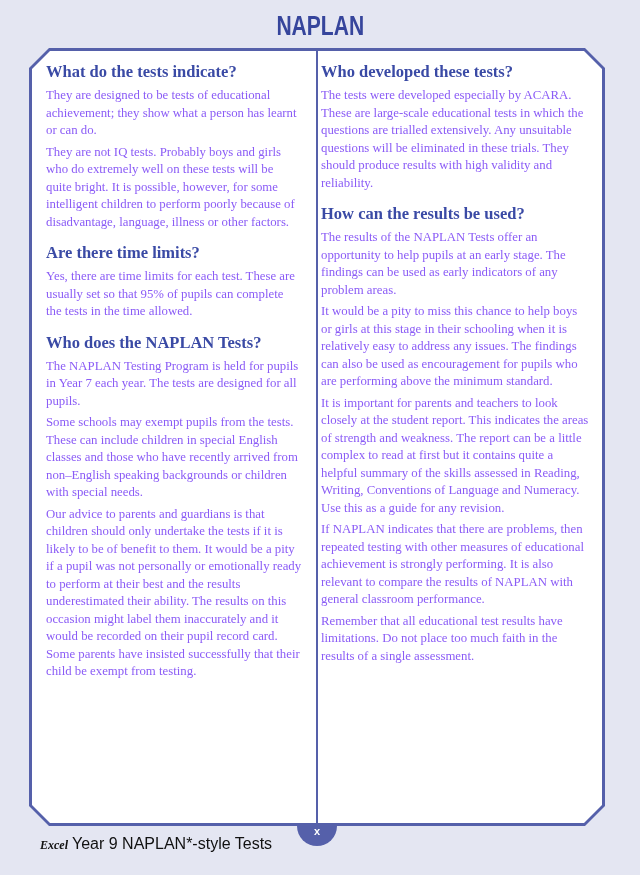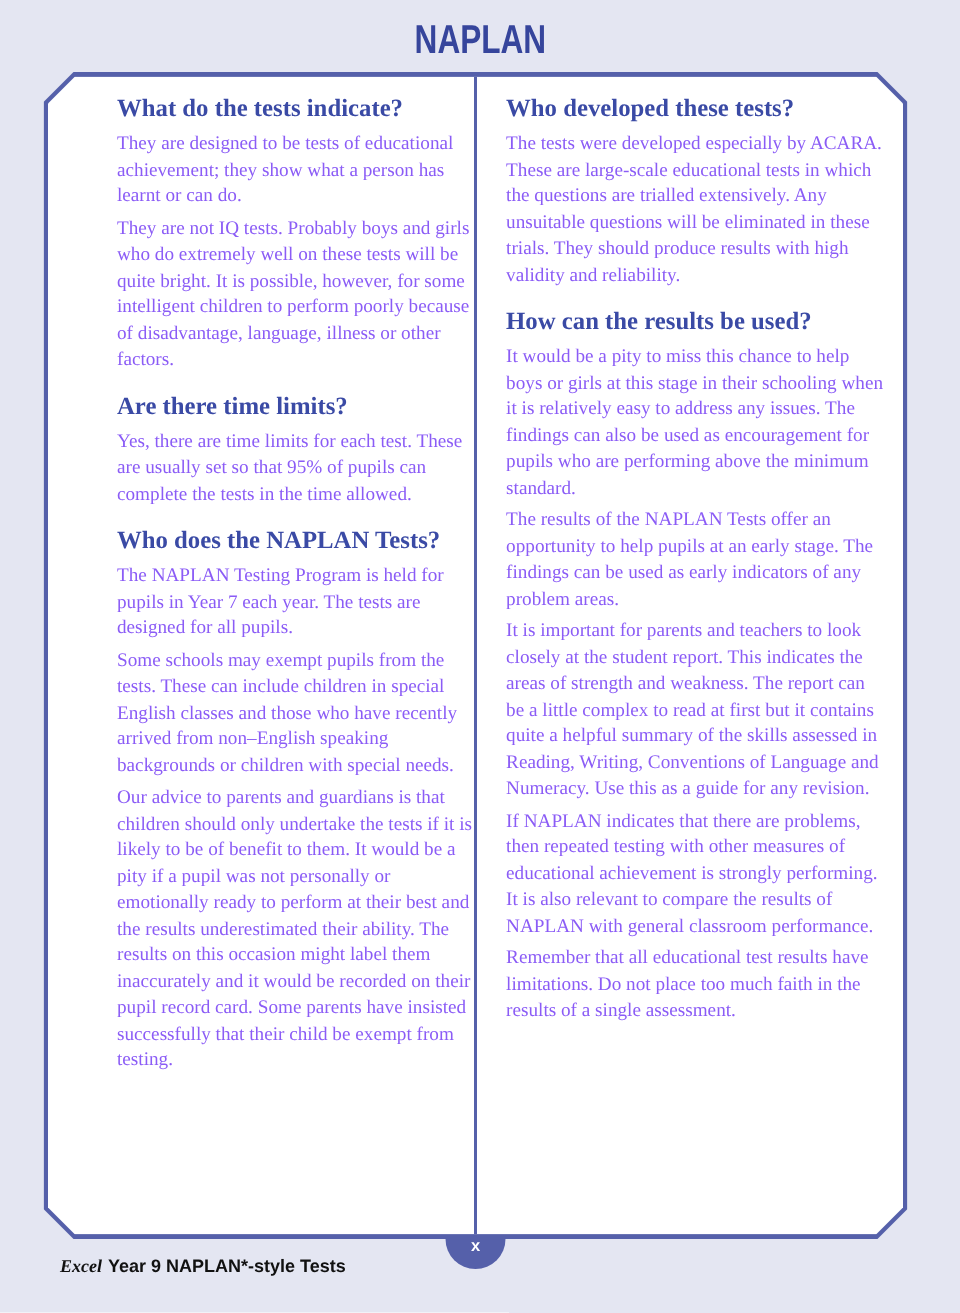--- a/index.html
+++ b/index.html
@@ -31,21 +31,21 @@
   }
   .panel-inner{
     position:absolute; inset:3px;
     background:#ffffff;
     clip-path:polygon(18px 0, calc(100% - 18px) 0, 100% 18px,
                       100% calc(100% - 18px), calc(100% - 18px) 100%,
                       18px 100%, 0 calc(100% - 18px), 0 18px);
     display:flex;
   }
   .col{ width:50%; box-sizing:border-box; }
-  .col-left{ padding:8px 15px 0 14px;margin-left:32px; }
+  .col-left{ padding:8px 15px 0 14px; }
   .col-right{ padding:8px 12px 0 4px; }
   .divider{
     position:absolute; top:0; bottom:0; left:50%;
     width:2px; margin-left:-1px;
     background:#5560aa;
   }
   h2.sec-heading{
     font-family:"Liberation Serif", serif;
     font-weight:bold;
     color:#3a4aa5;
@@ -79,22 +79,22 @@
     white-space:nowrap;
   }
   .footer-brand{
     font-family:"Liberation Serif", serif;
     font-style:italic;
     font-weight:bold;
     font-size:12px;
   }
   .footer-series{
     font-family:"Liberation Sans", sans-serif;
-    font-weight:bold;
-    font-size:12px;
+    font-weight:normal;
+    font-size:16px;
     margin-left:4px;
   }
 </style>
 </head>
 <body>
 
 <div class="title-row">
   <span class="page-title">NAPLAN</span>
 </div>
 
@@ -119,22 +119,22 @@
       </section>
     </div>
 
     <div class="col col-right">
       <section>
         <h2 class="sec-heading first">Who developed these tests?</h2>
         <p class="body-para">The tests were developed especially by ACARA. These are large-scale educational tests in which the questions are trialled extensively. Any unsuitable questions will be eliminated in these trials. They should produce results with high validity and reliability.</p>
       </section>
       <section>
         <h2 class="sec-heading">How can the results be used?</h2>
+        <p class="body-para">The results of the NAPLAN Tests offer an opportunity to help pupils at an early stage. The findings can be used as early indicators of any problem areas.</p>
         <p class="body-para">It would be a pity to miss this chance to help boys or girls at this stage in their schooling when it is relatively easy to address any issues. The findings can also be used as encouragement for pupils who are performing above the minimum standard.</p>
-        <p class="body-para">The results of the NAPLAN Tests offer an opportunity to help pupils at an early stage. The findings can be used as early indicators of any problem areas.</p>
         <p class="body-para">It is important for parents and teachers to look closely at the student report. This indicates the areas of strength and weakness. The report can be a little complex to read at first but it contains quite a helpful summary of the skills assessed in Reading, Writing, Conventions of Language and Numeracy. Use this as a guide for any revision.</p>
         <p class="body-para">If NAPLAN indicates that there are problems, then repeated testing with other measures of educational achievement is strongly performing. It is also relevant to compare the results of NAPLAN with general classroom performance.</p>
         <p class="body-para">Remember that all educational test results have limitations. Do not place too much faith in the results of a single assessment.</p>
       </section>
     </div>
 
     <div class="divider"></div>
   </div>
 </div>
 

